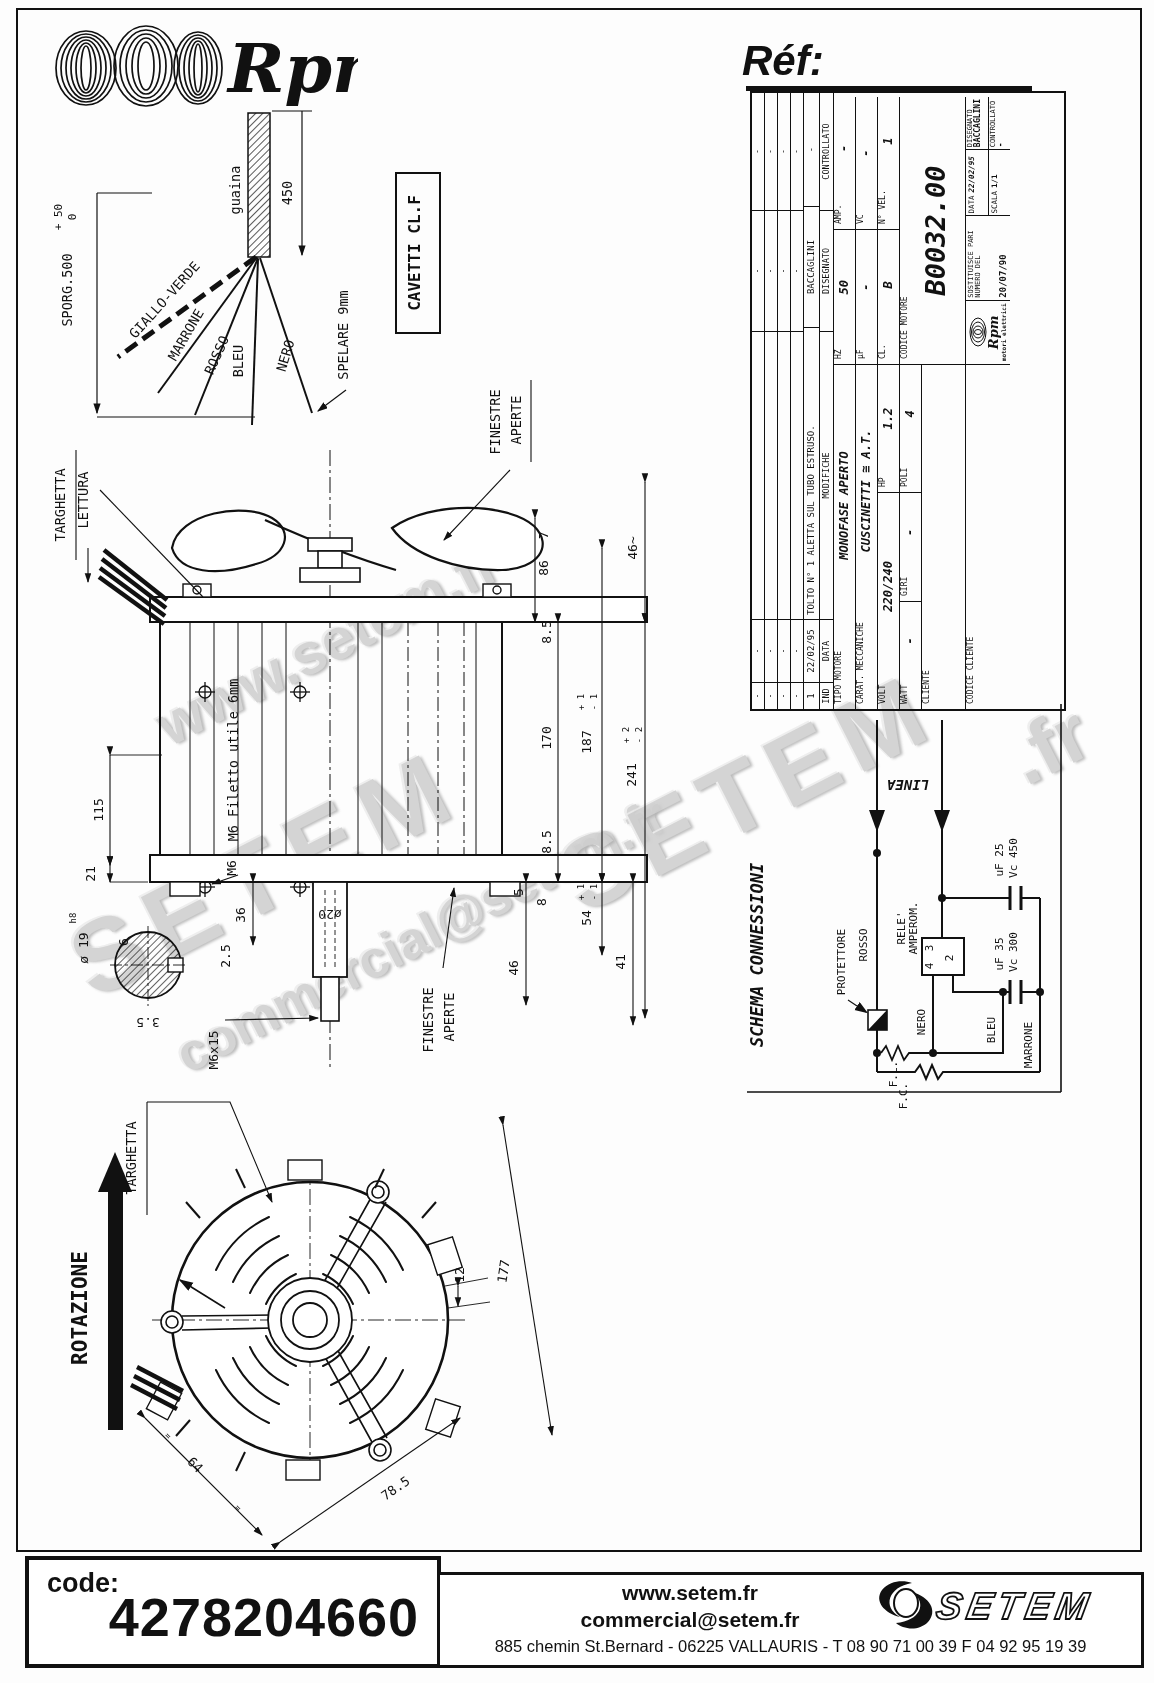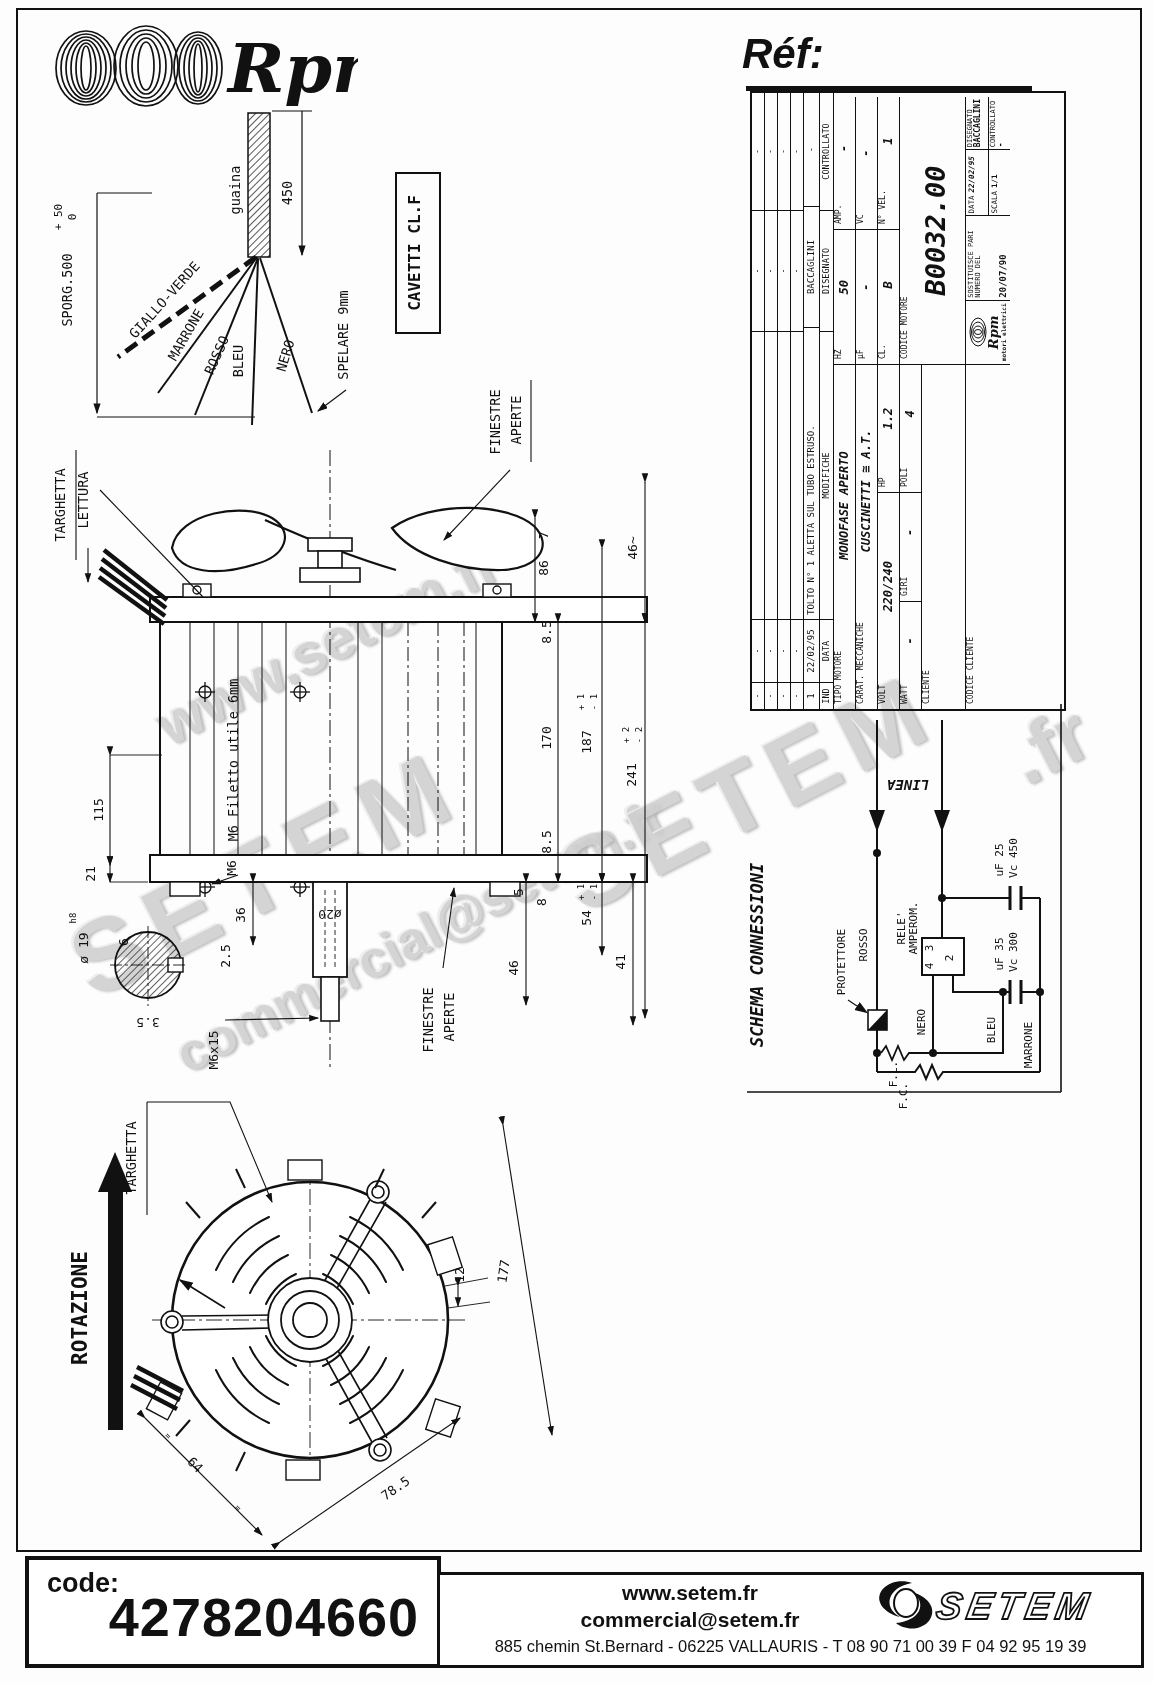--- a/index.html
+++ b/index.html
@@ -2,21 +2,21 @@
 <html><head>
 <meta charset="utf-8">
 <style>
   html,body{margin:0;padding:0;background:#888}
   .page{position:relative;width:1154px;height:1683px;background:#fdfdfd;margin:0 auto;
         font-family:"DejaVu Sans Mono",monospace;color:#111;overflow:hidden}
   .abs{position:absolute}
   .frame{left:16px;top:8px;width:1122px;height:1540px;border:2.5px solid #111}
   
   .refblock{left:742px;top:30px;width:292px;height:62px;font-family:"Liberation Sans",sans-serif;
-            font-weight:bold;font-style:italic;font-size:42px;display:flex;gap:26px;align-items:flex-start}
+            font-weight:bold;font-style:italic;font-size:42px;display:flex;gap:26px;align-items:center}
   .refunder{left:746px;top:86px;width:286px;height:5px;background:#111}
   
   .wm{color:#cdcdcd;font-family:"Liberation Sans",sans-serif;font-weight:bold;white-space:nowrap;
       text-shadow:-2px -2px 0 #ececec,2px 2px 3px #b0b0b0;transform:rotate(-27deg);opacity:.85;pointer-events:none}
   
   .tbwrap{left:750px;top:95px;width:312px;height:616px}
   .tb{position:absolute;width:616px;height:312px;border:2px solid #111;background:transparent;
       transform-origin:0 0;transform:rotate(-90deg) translate(-616px,0);font-size:9px;line-height:1.05}
   .tb .c{border-right:1px solid #111;display:flex;align-items:center;justify-content:center;overflow:hidden}
   .tb .c:last-child{border-right:none}

